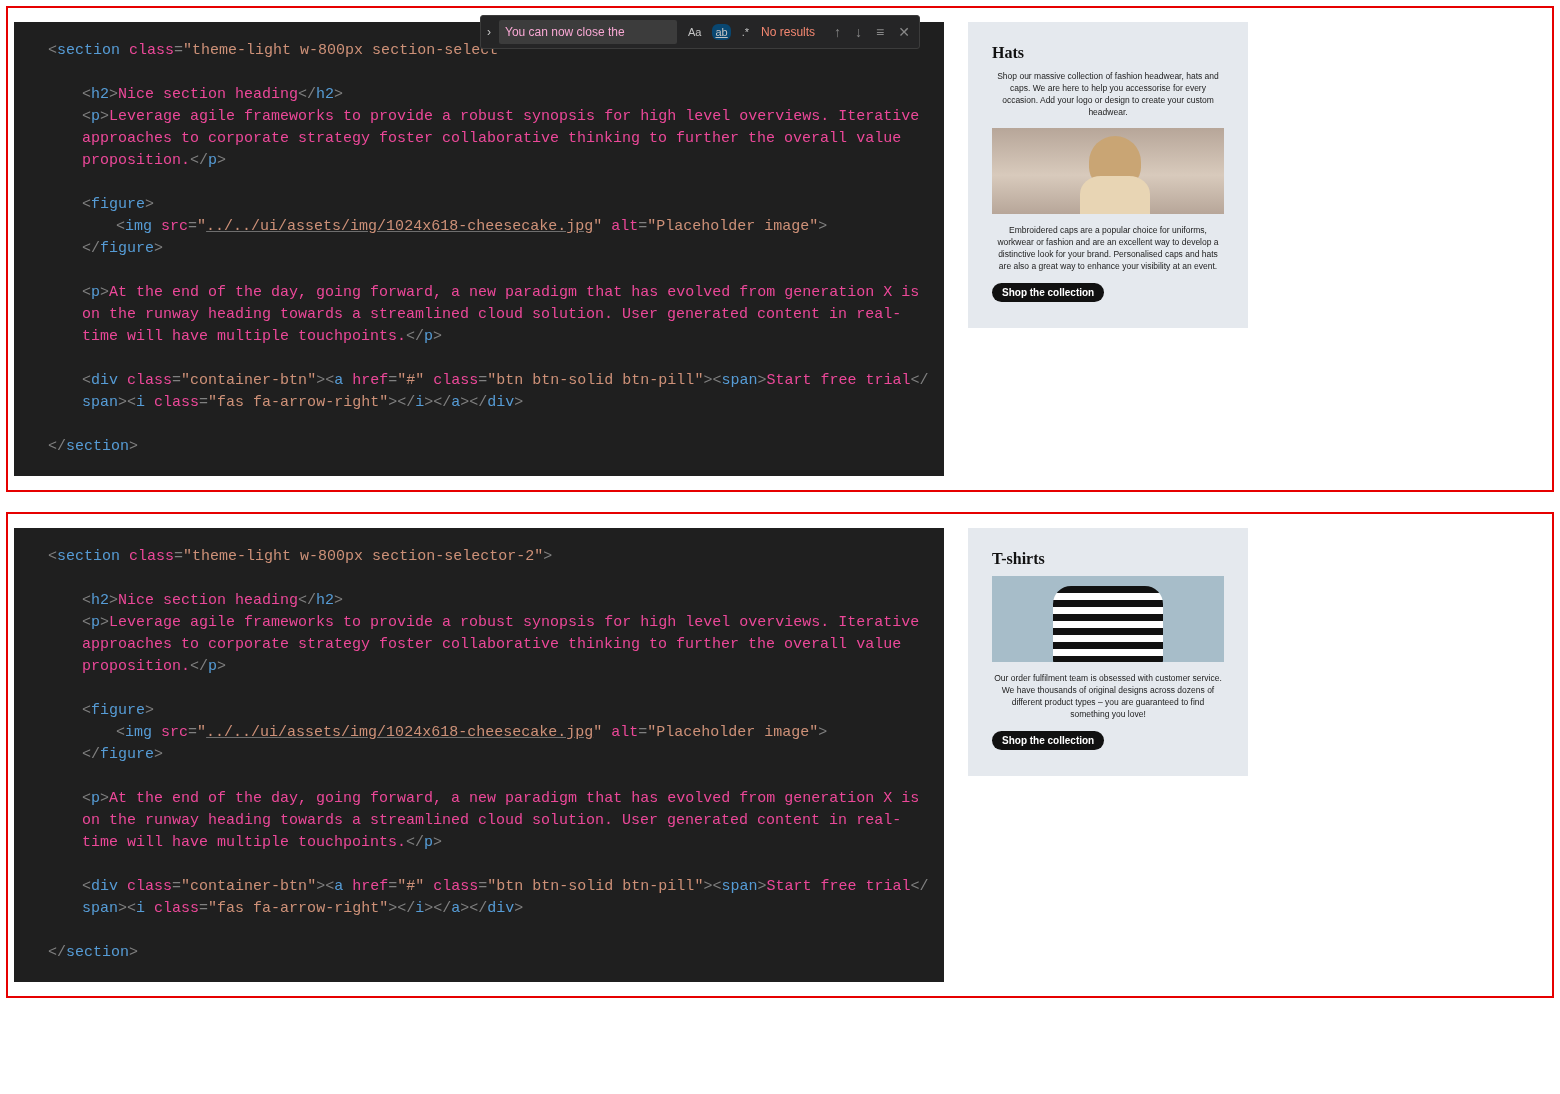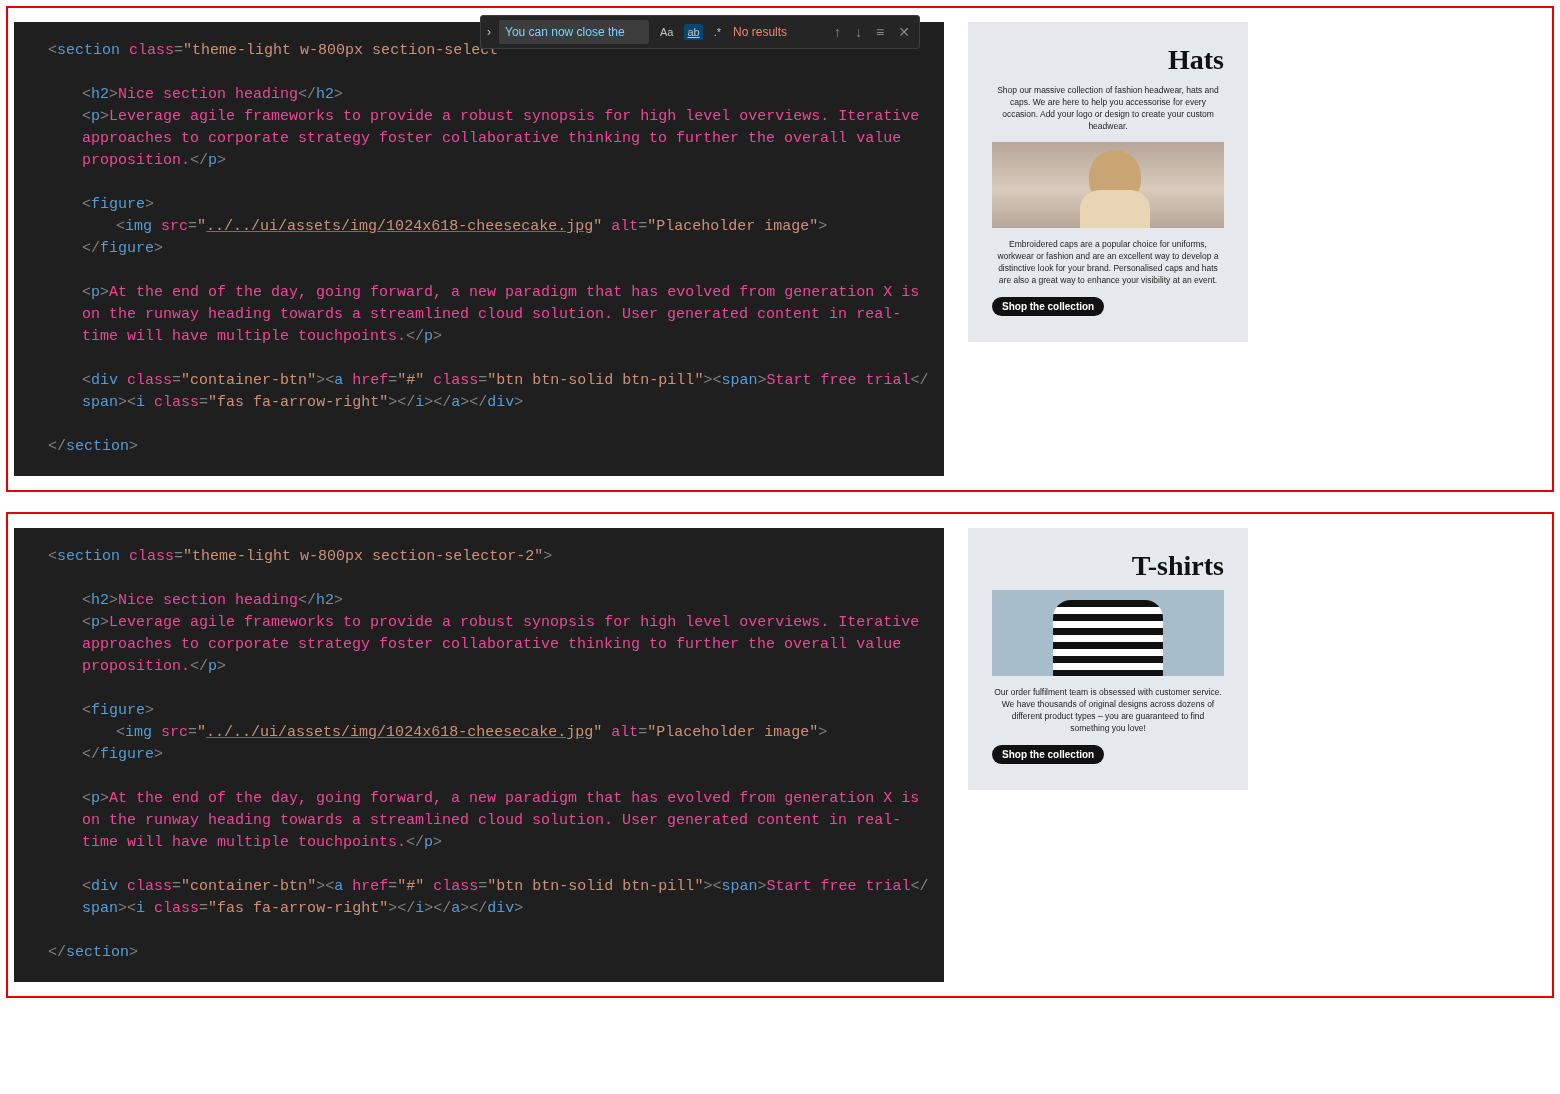--- a/index.html
+++ b/index.html
@@ -48,24 +48,23 @@
   
   .preview {
     background:#e5e9ee;
     width:280px;
     padding:22px 24px 26px;
     font-family: Georgia, "Times New Roman", serif;
     color:#111;
   }
   .preview h3 {
     font-family: Georgia, serif;
-    font-size:28px;
+    font-size:16px;
     font-weight:700;
     margin-bottom:8px;
-    text-align:right;
   }
   .preview .ptxt {
     font-size:8.5px;
     line-height:12px;
     margin-bottom:10px;
     font-family: Liberation Sans, sans-serif;
     color:#222;
     text-align:center;
   }
   .preview .imgph {
@@ -124,37 +123,37 @@
     padding:0 6px;
     gap:8px;
     z-index:20;
     font-family:"Segoe UI", Arial, sans-serif;
   }
   .find-bar .chev {
     color:#c5c5c5; font-size:12px; cursor:pointer;
   }
   .find-bar .input-box{
     flex:none;
-    width:150px;
+    width:178px;
     background:#3c3c3c;
-    color:#7dd3fc;
+    color:#f9a8d4;
     font-size:12px;
     padding:5px 6px;
     border-radius:2px;
     border:none;
     outline:none;
   }
   .find-bar .opt{
     color:#c5c5c5;
     font-size:11px;
     padding:2px 3px;
     cursor:pointer;
     border-radius:2px;
   }
-  .find-bar .opt.active{ background:#094771; text-decoration:underline; }
+  .find-bar .opt.active{ background:#094771; text-decoration:underline;border-radius:6px; }
   .find-bar .results{
     color:#f48771;
     font-size:12px;
     margin-left:1px;
   }
   .find-bar .iconbtn{
     color:#888;
     font-size:14px;
     cursor:pointer;
     padding:0 3px;

